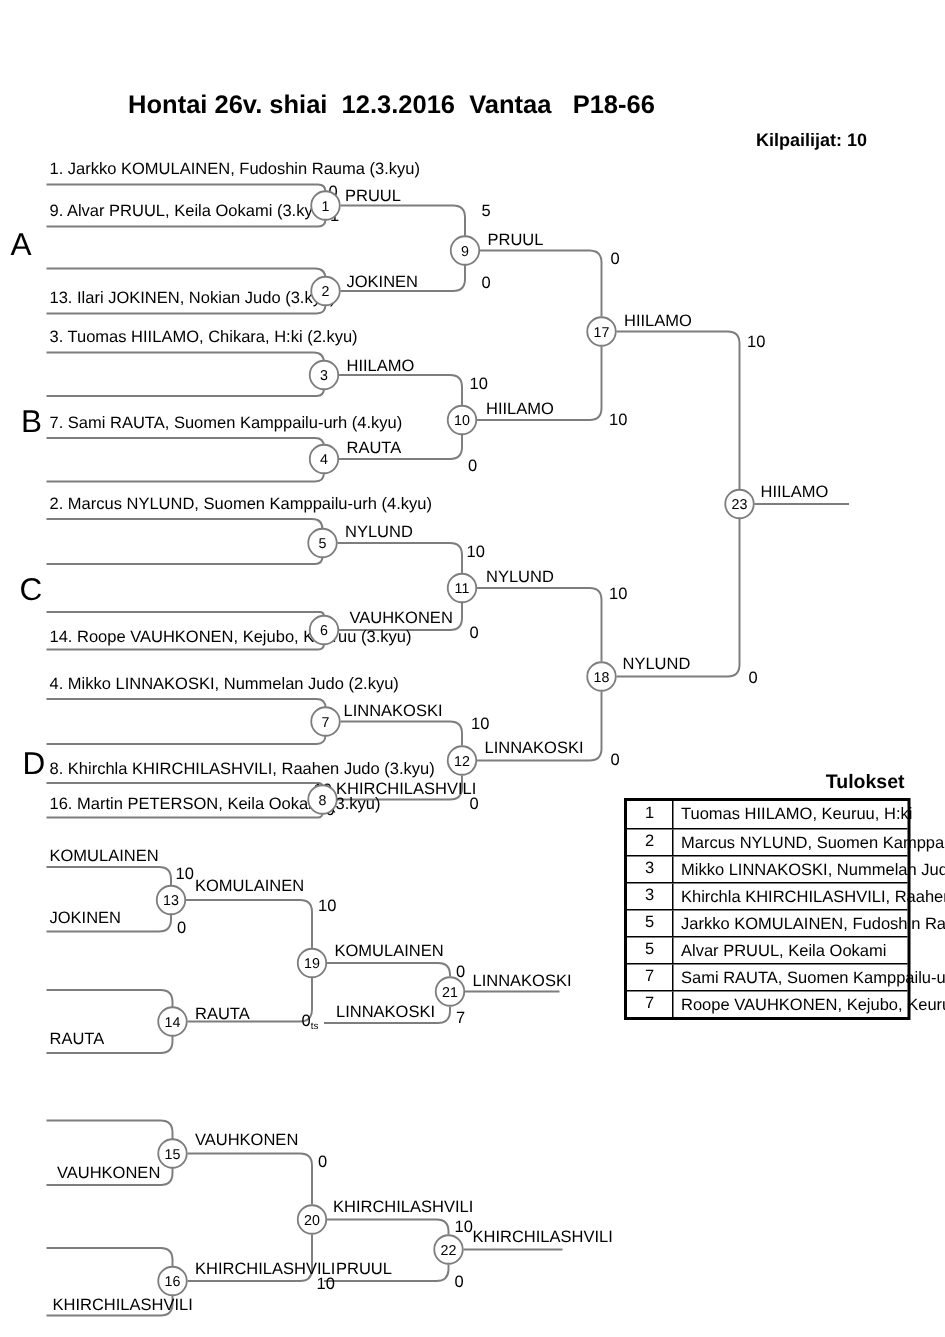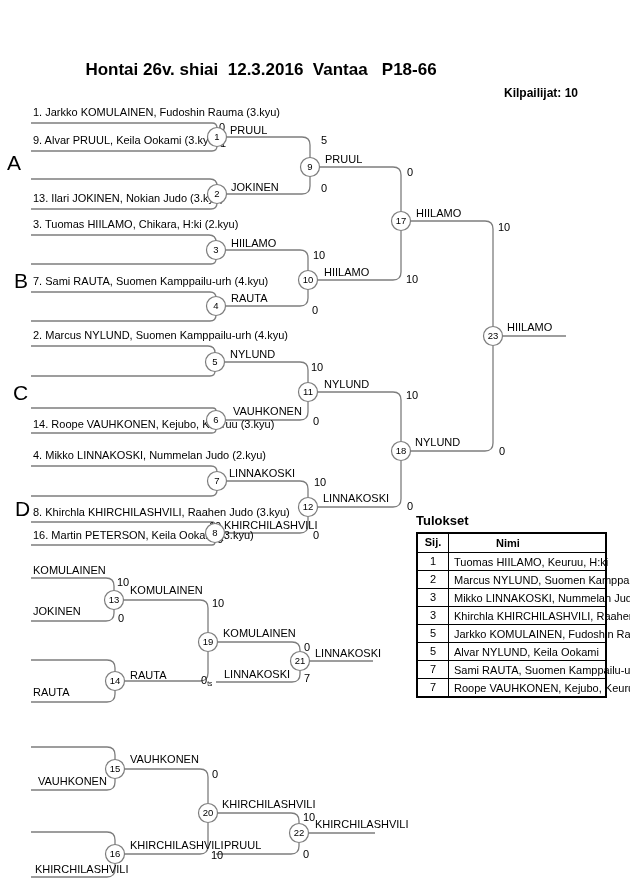--- a/index.html
+++ b/index.html
@@ -10,21 +10,21 @@
   #competitors{position:absolute;right:52px;top:52px;font-size:12px;font-weight:bold;}
   #bracket-svg{position:absolute;left:0;top:0;}
   #bracket-svg path{fill:none;stroke:#7d7d7d;stroke-width:1.3px;}
   #bracket-svg circle{fill:#fff;stroke:#7d7d7d;stroke-width:1.2px;}
   #bracket-svg text{fill:#000;}
   #bracket-svg text.entry{font-size:11px;}
   #bracket-svg text.wname{font-size:11px;}
   #bracket-svg text.score{font-size:11px;}
   #bracket-svg text.mnum{font-size:9.5px;text-anchor:middle;}
   #bracket-svg text.glabel{font-size:21px;}
-  #results-title{position:absolute;left:416px;top:479px;width:187px;text-align:left;
+  #results-title{position:absolute;left:416px;top:479px;width:187px;text-align:right;
     font-size:13px;font-weight:bold;}
   #results-box{position:absolute;left:416px;top:498px;width:187px;border:2px solid #000;
     background:transparent;}
   .r-row{display:flex;height:18px;box-sizing:border-box;align-items:center;overflow:visible;}
   .r-row + .r-row{border-top:1px solid #000;}
   .c-sij{width:30px;flex:none;border-right:1px solid #000;text-align:center;
     font-size:11px;height:100%;line-height:17px;}
   .c-nimi{flex:none;padding-left:5px;font-size:11px;white-space:nowrap;}
   .r-head .c-sij,.r-head .c-nimi{font-weight:bold;}
   .r-head .c-nimi{width:118px;text-align:center;padding-left:0;}
@@ -247,24 +247,20 @@
         <text x="299" y="802.4" class="mnum">22</text>
       </g>
       <g>
         <circle cx="493" cy="302" r="9.5"></circle>
         <text x="493" y="305.4" class="mnum">23</text>
       </g>
     </svg>
 
   <div id="results-title">Tulokset</div>
   <div id="results-box">
-    <div class="r-row r-head">
-      <div class="c-sij">Sij.</div>
-      <div class="c-nimi">Nimi</div>
-    </div>
   <div class="r-row">
         <div class="c-sij">1</div>
         <div class="c-nimi">Tuomas HIILAMO, Keuruu, H:ki</div>
       </div>
       <div class="r-row">
         <div class="c-sij">2</div>
         <div class="c-nimi">Marcus NYLUND, Suomen Kamppailu-urh</div>
       </div>
       <div class="r-row">
         <div class="c-sij">3</div>
@@ -273,21 +269,21 @@
       <div class="r-row">
         <div class="c-sij">3</div>
         <div class="c-nimi">Khirchla KHIRCHILASHVILI, Raahen Judo</div>
       </div>
       <div class="r-row">
         <div class="c-sij">5</div>
         <div class="c-nimi">Jarkko KOMULAINEN, Fudoshin Rauma</div>
       </div>
       <div class="r-row">
         <div class="c-sij">5</div>
-        <div class="c-nimi">Alvar NYLUND, Keila Ookami</div>
+        <div class="c-nimi">Alvar PRUUL, Keila Ookami</div>
       </div>
       <div class="r-row">
         <div class="c-sij">7</div>
         <div class="c-nimi">Sami RAUTA, Suomen Kamppailu-urh</div>
       </div>
       <div class="r-row">
         <div class="c-sij">7</div>
         <div class="c-nimi">Roope VAUHKONEN, Kejubo, Keuruu</div>
       </div>
     </div>

